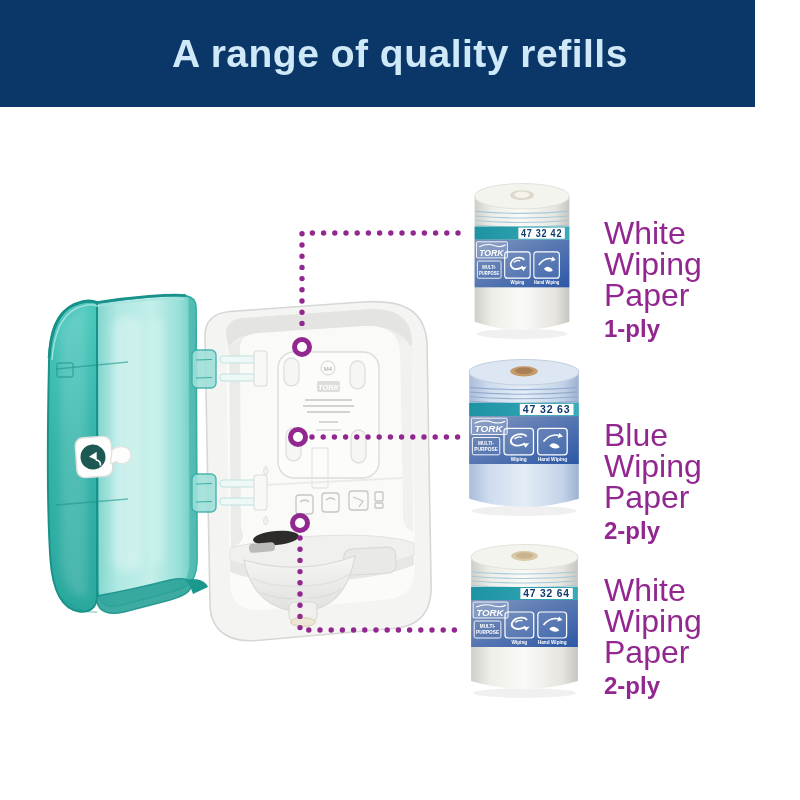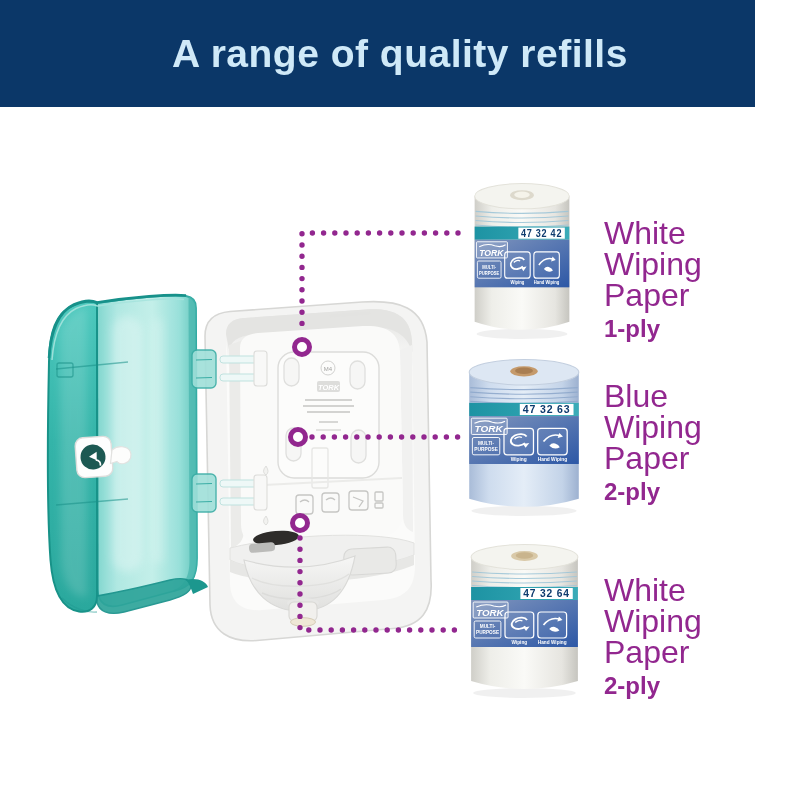--- a/index.html
+++ b/index.html
@@ -335,21 +335,21 @@
       </g>
       <text x="83" y="103" text-anchor="middle" font-size="4.6" font-weight="bold" fill="#ffffff">Hand Wiping</text>
     </g>
   </svg>
 
   <div class="nametext" style="left:604px;top:218px;">
     <div class="nm">White</div>
     <div class="nm">Wiping Paper</div>
     <div class="ply">1-ply</div>
   </div>
-  <div class="nametext" style="left:604px;top:381px;">
+  <div class="nametext" style="left:604px;top:420px;">
     <div class="nm">Blue</div>
     <div class="nm">Wiping Paper</div>
     <div class="ply">2-ply</div>
   </div>
   <div class="nametext" style="left:604px;top:575px;">
     <div class="nm">White</div>
     <div class="nm">Wiping Paper</div>
     <div class="ply">2-ply</div>
   </div>
 

